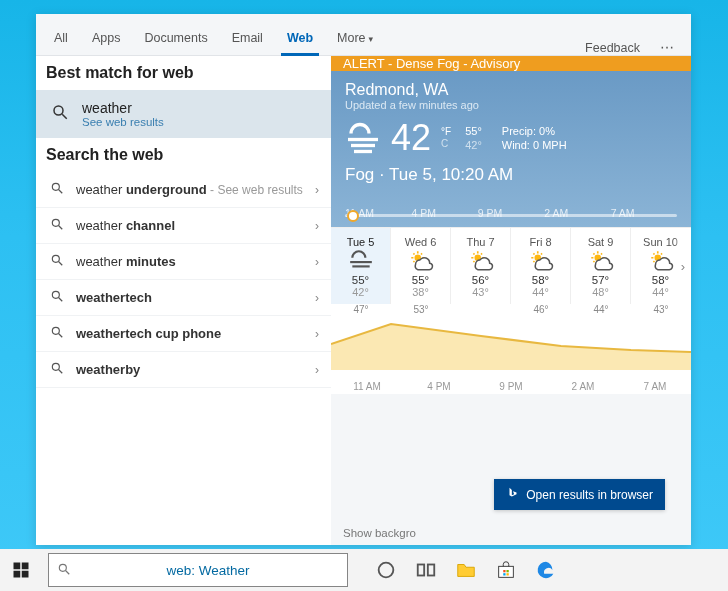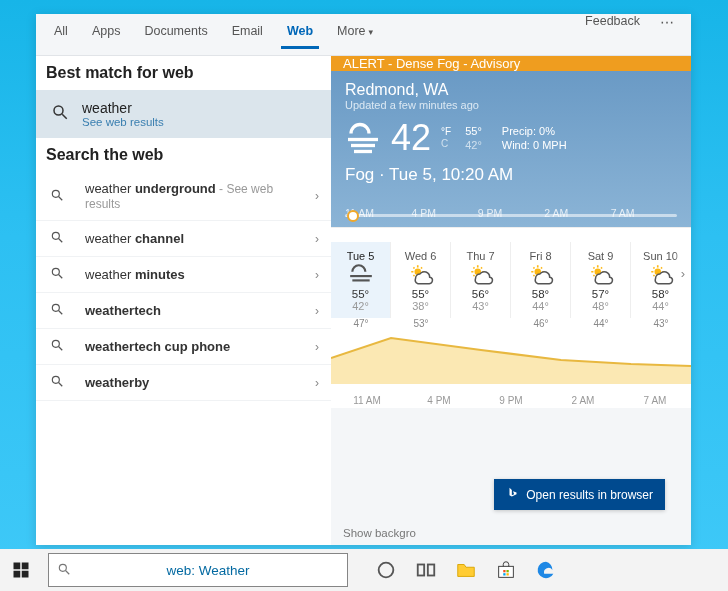--- a/index.html
+++ b/index.html
@@ -7,40 +7,40 @@
     width: 728px; height: 591px;
     background: linear-gradient(180deg, #17b5e8 0%, #2dc0f2 40%, #3fc9f8 100%);
     position: relative; overflow: hidden;
   }
   .panel {
     position: absolute; left: 36px; top: 14px; width: 655px; height: 531px;
     background: #f4f6f8; box-shadow: 0 2px 10px rgba(0,0,0,.15);
     display: flex; flex-direction: column;
   }
   
-  .tabs { display: flex; align-items: flex-start; height: 42px; padding: 0 6px; border-bottom: 1px solid #e1e4e8; }
+  .tabs { display: flex; align-items: flex-end; height: 42px; padding: 0 6px; border-bottom: 1px solid #e1e4e8; }
   .tab { padding: 10px 12px; font-size: 12.5px; color: #555; cursor: pointer; position: relative; }
   .tab.active { color: #0067b8; font-weight: 600; }
   .tab.active::after { content:""; position:absolute; left:6px; right:6px; bottom:-1px; height:3px; background:#0067b8; }
   .tab .chev { font-size: 9px; margin-left: 3px; display:inline-block; }
   .tab-spacer { flex: 1; }
   .feedback { font-size: 12.5px; color:#555; padding: 0 10px; cursor:pointer; }
   .more-dots { font-size:14px; color:#555; padding: 0 10px; cursor:pointer; letter-spacing:1px; }
 
   
   .columns { flex:1; display:flex; min-height:0; }
   .left { width: 295px; background:#fff; overflow:hidden; }
   .right { flex:1; position:relative; overflow:hidden; }
 
   .section-h { font-size: 16px; font-weight:700; color:#222; padding: 8px 10px; background:#fff; }
   .best-match { padding: 10px 12px; background:#dbe5ec; display:flex; align-items:center; gap:10px; }
   .best-match .ico { width:24px; text-align:center; font-size:16px; color:#333; }
   .best-match .ttl { font-size:14px; color:#222; }
   .best-match .sub { font-size:11.5px; color:#3a7fb0; }
-  .sugg { display:flex; align-items:center; gap:19px; padding: 9px 12px; font-size:13px; color:#333; border-bottom:1px solid #f0f2f4; }
+  .sugg { display:flex; align-items:center; gap:10px; padding: 9px 12px; font-size:13px; color:#333; border-bottom:1px solid #f0f2f4; }
   .sugg .ico { width:18px; text-align:center; color:#555; font-size:14px; }
   .sugg .txt { flex:1; }
   .sugg .chev { color:#888; font-size:12px; }
   .sugg .faint { color:#999; font-size:12px; }
 
   
   .alert { background:#ef9d1f; color:#fff; font-size:13px; padding:0 12px; }
   .hero { background: linear-gradient(180deg,#6a9ac5,#8bb4d6); color:#fff; padding:10px 14px 8px; position:relative; }
   .loc { font-size:16px; }
   .upd { font-size:11px; color:#dbe8f3; }
@@ -56,21 +56,21 @@
   .hl-col .lo { color:#cfe0ee; }
   .pw-col { font-size:11px; line-height:14px; margin-left:10px; }
   .cond-line { font-size:17px; margin-top:6px; }
 
   .timeline { display:flex; align-items:flex-end; margin-top:10px; font-size:10.5px; color:#e5eef6; position:relative; height:24px; }
   .tl-tick { flex:1; text-align:left; }
   .tl-track { position:absolute; left:0; right:0; bottom:2px; height:3px; background:rgba(255,255,255,.55); border-radius:2px; }
   .tl-handle { position:absolute; left:2px; bottom:-3px; width:12px; height:12px; border-radius:50%; background:#fff; border:2px solid #f0a82a; }
 
   .forecast { display:flex; background:#fff; border-top:1px solid #eee; position:relative; }
-  .fc-cell { flex:1; text-align:center; padding:8px 0 6px; font-size:11px; color:#555; border-right:1px solid #eee;margin-top:14px; }
+  .fc-cell { flex:1; text-align:center; padding:8px 0 6px; font-size:11px; color:#555; border-right:1px solid #eee; }
   .fc-cell:last-child { border-right:none; }
   .fc-cell.sel { background:#eaf3fb; color:#222; }
   .fc-day { font-size:11px; }
   .fc-ico { height:26px; display:flex; align-items:center; justify-content:center; }
   .fc-ico svg { width:26px; height:26px; }
   .fc-hi { font-size:11.5px; color:#333; }
   .fc-lo { font-size:11px; color:#999; }
   .fc-next { position:absolute; right:0; top:0; bottom:0; width:16px; display:flex; align-items:center; justify-content:center; color:#888; font-size:13px; background:linear-gradient(90deg,rgba(255,255,255,0),#fff 40%); }
 
   .graph { height:90px; background:#fff; position:relative; padding-top:6px; }

